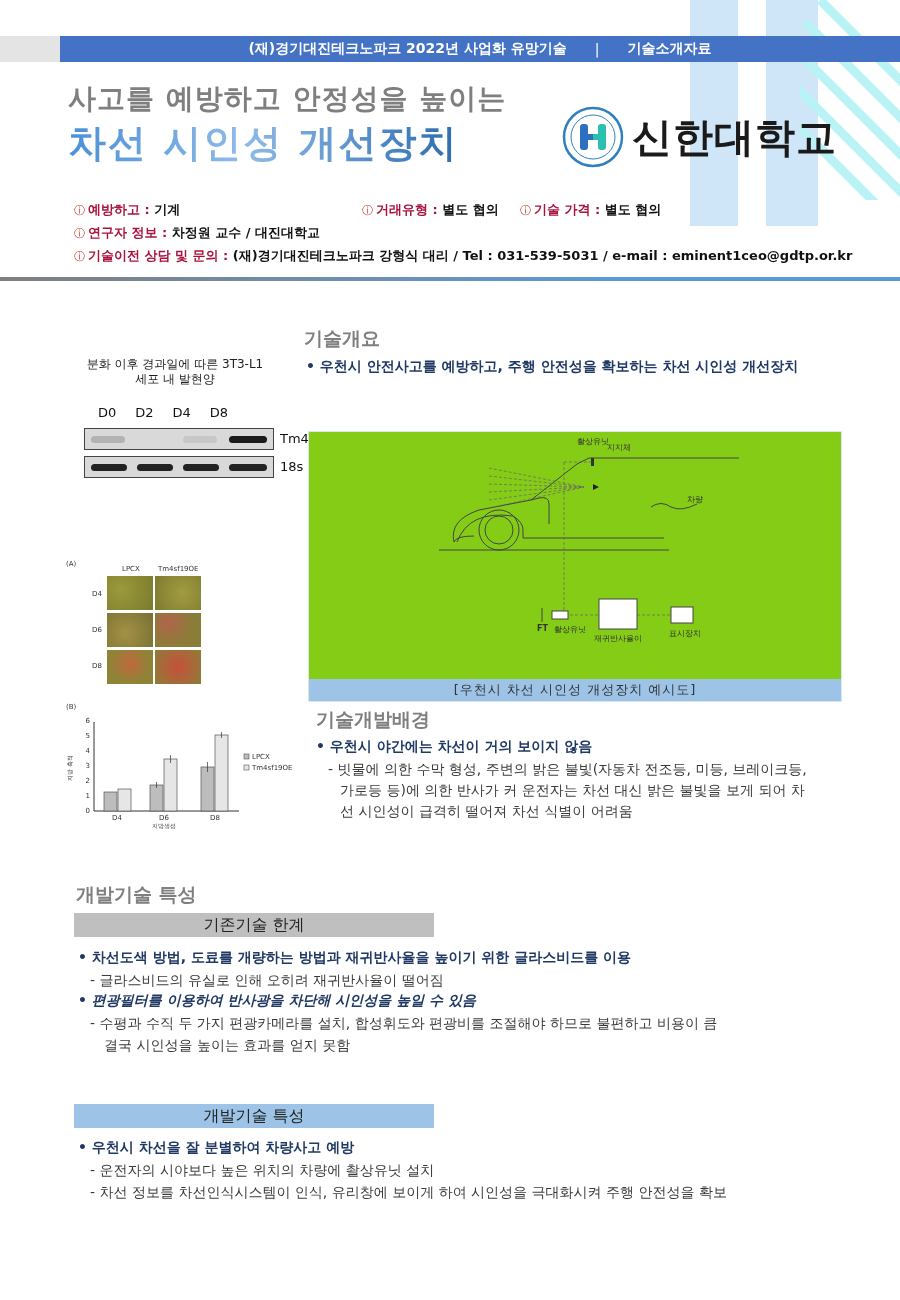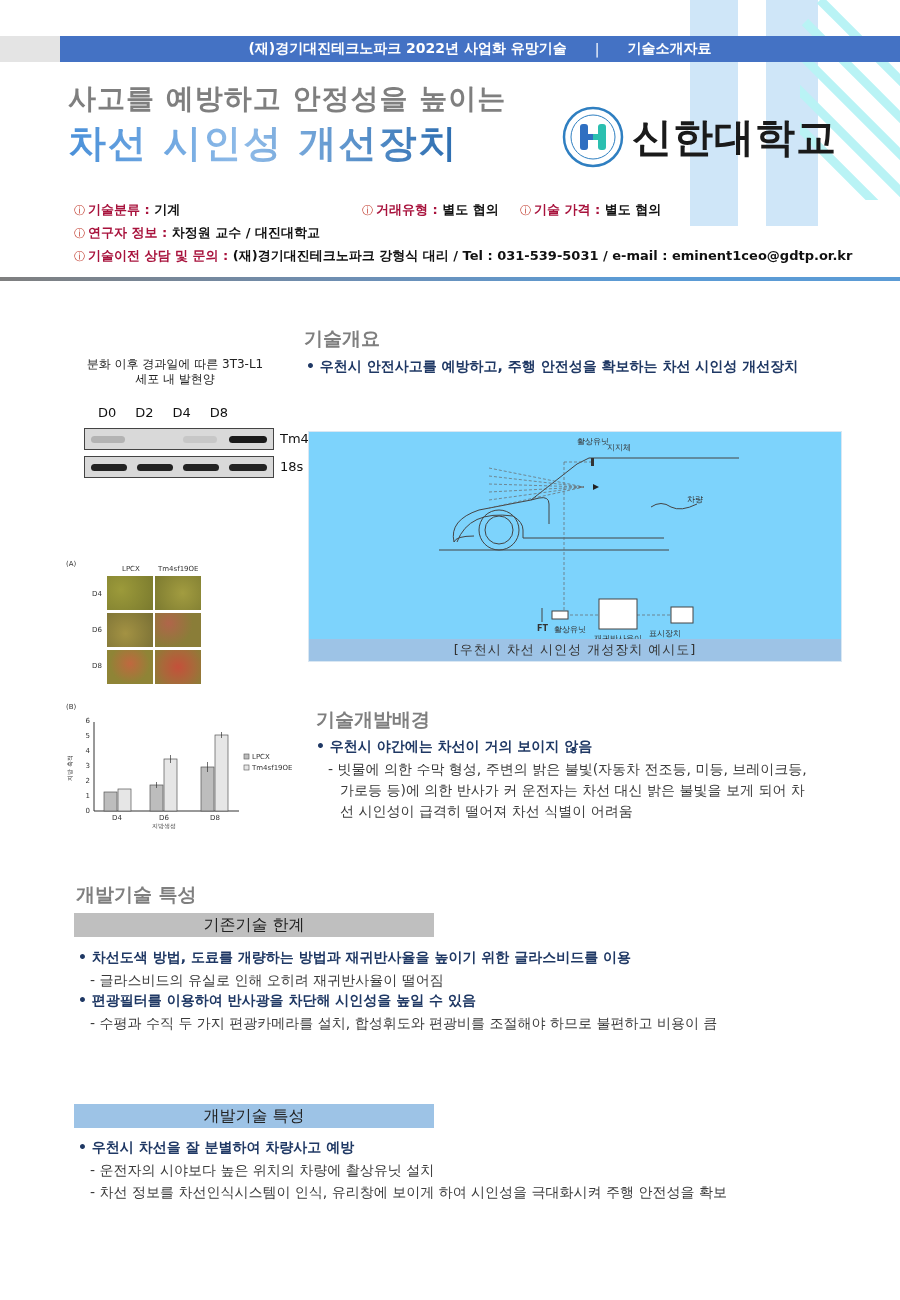--- a/index.html
+++ b/index.html
@@ -51,21 +51,21 @@
   .gel-name { position: absolute; left: 280px; font-size: 13px; color: #111; }
   .band { position: absolute; top: 7px; height: 7px; border-radius: 4px; }
 
   .micro { position: absolute; left: 64px; top: 560px; width: 150px; height: 125px; }
   .micro .lbl { position: absolute; font-size: 7px; color: #333; }
   .micro .tile { position: absolute; width: 46px; height: 34px; }
 
   .barchart { position: absolute; left: 64px; top: 700px; width: 240px; height: 130px; }
 
   
-  .diagram { position: absolute; left: 308px; top: 431px; width: 534px; height: 231px; border: 1px solid #d9e7f3; background: #7dd3fc; }
+  .diagram { position: absolute; left: 308px; top: 431px; width: 534px; height: 271px; border: 1px solid #d9e7f3; background: #84cc16; }
   .diagram-cap { position: absolute; left: 0; bottom: 0; width: 100%; height: 22px; background: #9dc3e6;
     color: #333; font-size: 13px; text-align: center; line-height: 22px; letter-spacing: 1px; }
   .dlbl { position: absolute; font-size: 8px; color: #333; }
 
   
   .bar-head { position: absolute; left: 74px; width: 360px; height: 24px; font-size: 16px; font-weight: normal; color: #222;
     display: flex; align-items: center; justify-content: center; }
   .bar-head.gray { top: 913px; background: #bfbfbf; }
   .bar-head.blue { top: 1104px; background: #9dc3e6; }
 </style>
@@ -102,21 +102,21 @@
     <circle cx="31" cy="31" r="22" fill="#fff" stroke="#2f7fc1" stroke-width="1"></circle>
     <rect x="18" y="18" width="8" height="26" rx="3" fill="#2f6fc1"></rect>
     <rect x="36" y="18" width="8" height="26" rx="3" fill="#2bbfb0"></rect>
     <rect x="20" y="28" width="22" height="6" fill="#2f6fc1"></rect>
     <rect x="31" y="28" width="11" height="6" fill="#2bbfb0"></rect>
   </svg>
   <span class="logo-text">신한대학교</span>
 </div>
 
 <div class="info" style="left:74px; top:201px;">
-  <span class="ico">ⓘ</span><span class="key">기술분류 : </span><span>기계</span>
+  <span class="ico">ⓘ</span><span class="key">예방하고 : </span><span>기계</span>
 </div>
 <div class="info" style="left:362px; top:201px;">
   <span class="ico">ⓘ</span><span class="key">거래유형 : </span><span>별도 협의</span>
 </div>
 <div class="info" style="left:520px; top:201px;">
   <span class="ico">ⓘ</span><span class="key">기술 가격 : </span><span>별도 협의</span>
 </div>
 <div class="info" style="left:74px; top:224px;">
   <span class="ico">ⓘ</span><span class="key">연구자 정보 : </span><span>차정원 교수 / 대진대학교</span>
 </div>
@@ -247,38 +247,39 @@
       <rect x="290" y="167" width="38" height="30"></rect>
       <rect x="362" y="175" width="22" height="16"></rect>
     </g>
   </svg>
   <span class="dlbl" style="left:268px; top:4px;">촬상유닛</span>
   <span class="dlbl" style="left:298px; top:10px;">지지체</span>
   <span class="dlbl" style="left:378px; top:62px;">차량</span>
   <span class="dlbl" style="left:228px; top:192px; font-weight:bold;">FT</span>
   <span class="dlbl" style="left:245px; top:192px;">촬상유닛</span>
   <span class="dlbl" style="left:285px; top:201px;">재귀반사율이</span>
-  <span class="dlbl" style="left:340px; top:196px;">표시장치</span>
+  <span class="dlbl" style="left:360px; top:196px;">표시장치</span>
   <div class="diagram-cap">[우천시 차선 시인성 개성장치 예시도]</div>
 </div>
 
 <div class="sec-h" style="left:316px; top:707px;">기술개발배경</div>
 <div class="bullet" style="left:316px; top:738px;">• 우천시 야간에는 차선이 거의 보이지 않음</div>
 <div class="dash" style="left:328px; top:759px; width:530px;">
   <div>- 빗물에 의한 수막 형성, 주변의 밝은 불빛(자동차 전조등, 미등, 브레이크등,</div>
   <div style="padding-left:12px;">가로등 등)에 의한 반사가 커 운전자는 차선 대신 밝은 불빛을 보게 되어 차</div>
   <div style="padding-left:12px;">선 시인성이 급격히 떨어져 차선 식별이 어려움</div>
 </div>
 
 <div class="sec-h" style="left:76px; top:882px;">개발기술 특성</div>
 
 <div class="bar-head gray">기존기술 한계</div>
 <div class="bullet" style="left:78px; top:949px;">• 차선도색 방법, 도료를 개량하는 방법과 재귀반사율을 높이기 위한 글라스비드를 이용</div>
 <div class="dash" style="left:90px; top:970px;">- 글라스비드의 유실로 인해 오히려 재귀반사율이 떨어짐</div>
-<div class="bullet" style="left:78px; top:992px;">• 편광필터를 이용하여 반사광을 차단해 시인성을 높일 수 있음</div>
+<div class="bullet" style="left:78px; top:992px;font-style:italic;">• 편광필터를 이용하여 반사광을 차단해 시인성을 높일 수 있음</div>
 <div class="dash" style="left:90px; top:1013px;">- 수평과 수직 두 가지 편광카메라를 설치, 합성휘도와 편광비를 조절해야 하므로 불편하고 비용이 큼</div>
 <div class="dash" style="left:90px; top:1035px;">
+  <div style="padding-left:14px;">결국 시인성을 높이는 효과를 얻지 못함</div>
 </div>
 
 <div class="bar-head blue">개발기술 특성</div>
 <div class="bullet" style="left:78px; top:1139px;">• 우천시 차선을 잘 분별하여 차량사고 예방</div>
 <div class="dash" style="left:90px; top:1160px;">- 운전자의 시야보다 높은 위치의 차량에 촬상유닛 설치</div>
 <div class="dash" style="left:90px; top:1182px;">- 차선 정보를 차선인식시스템이 인식, 유리창에 보이게 하여 시인성을 극대화시켜 주행 안전성을 확보</div>
 
 </body></html>

